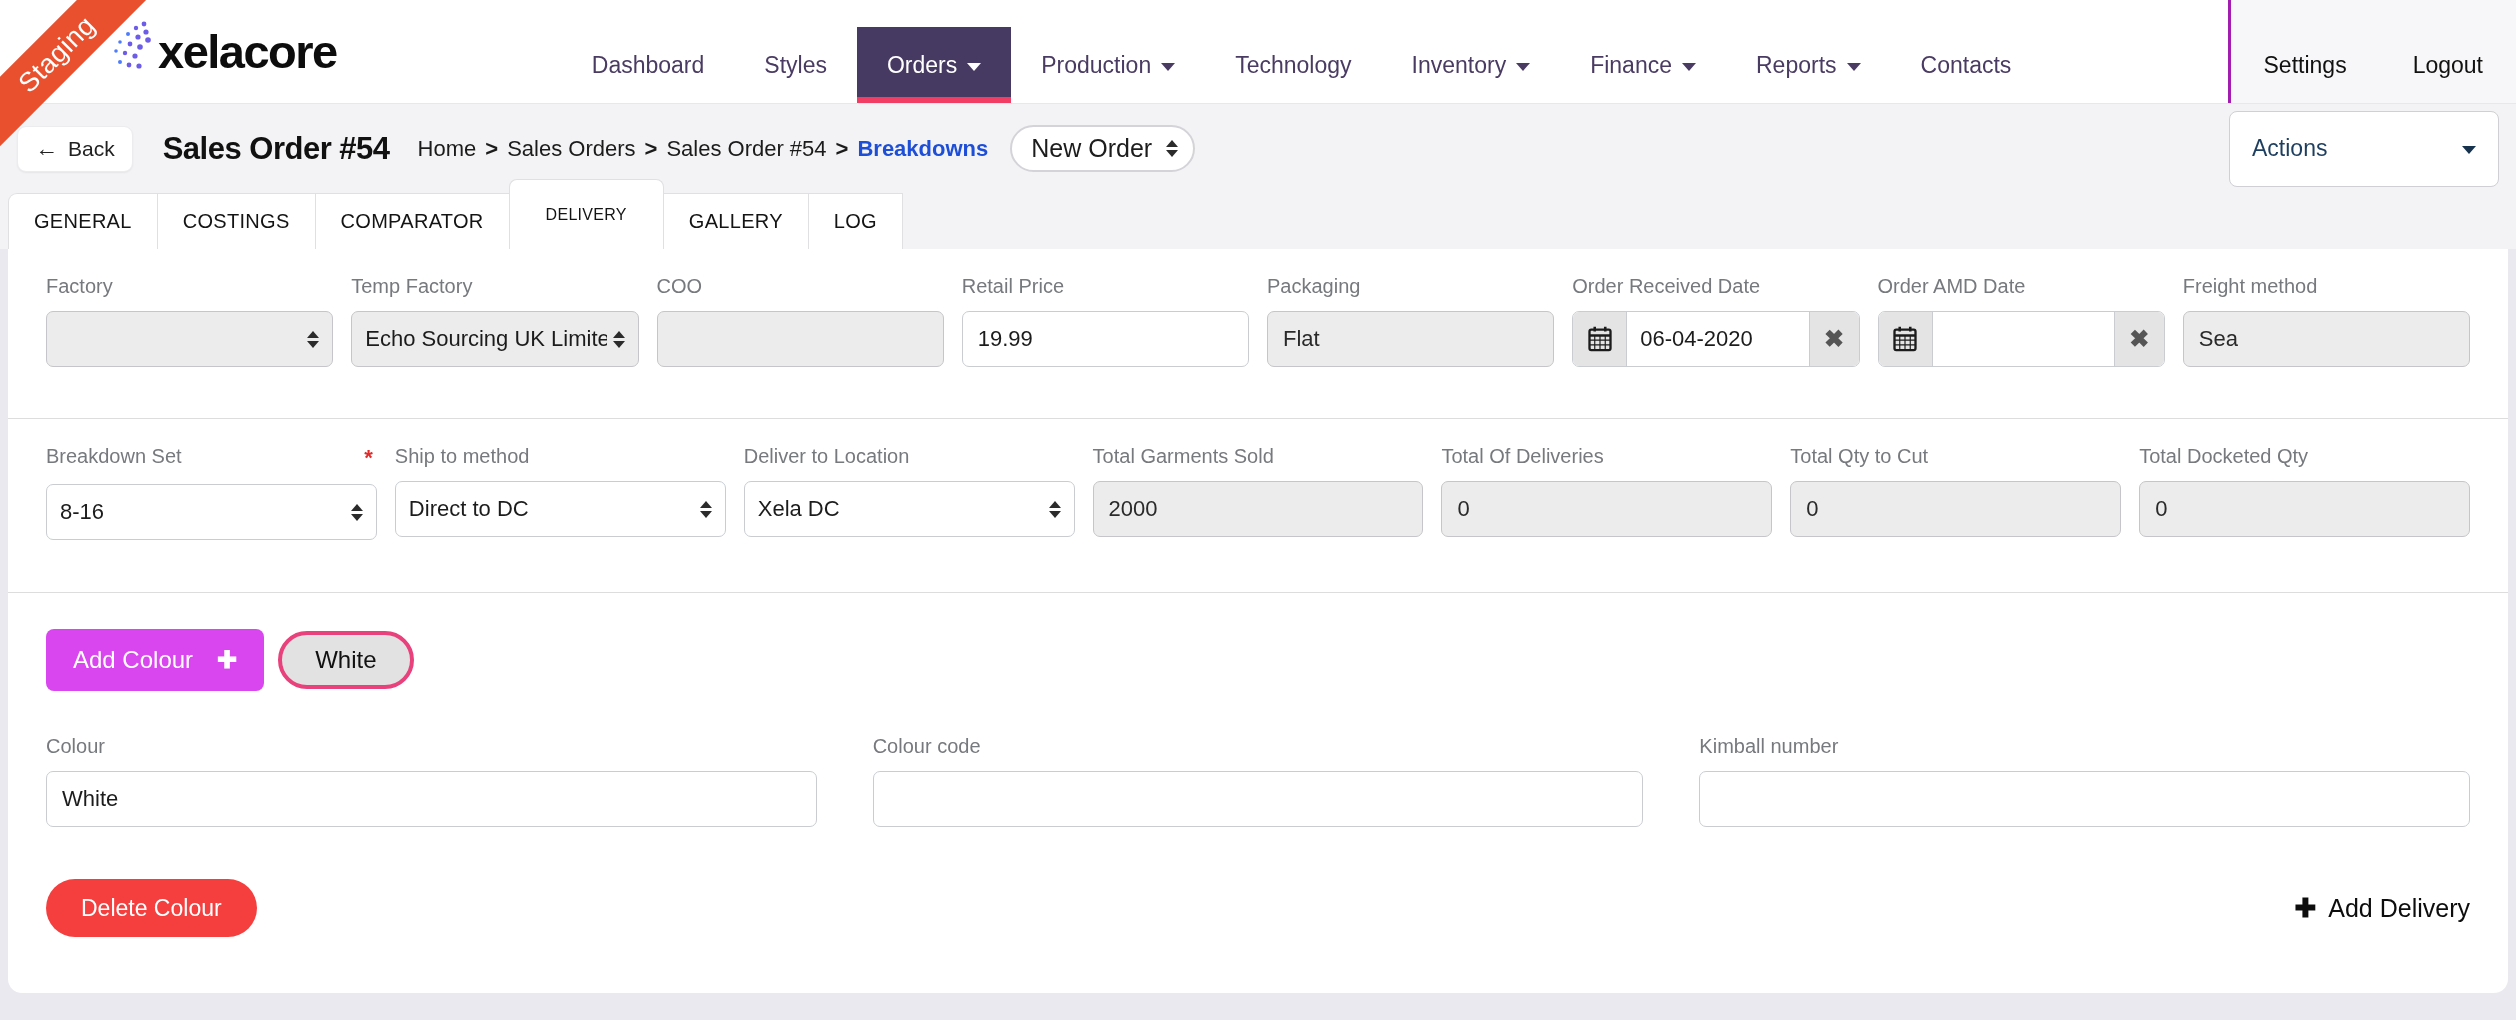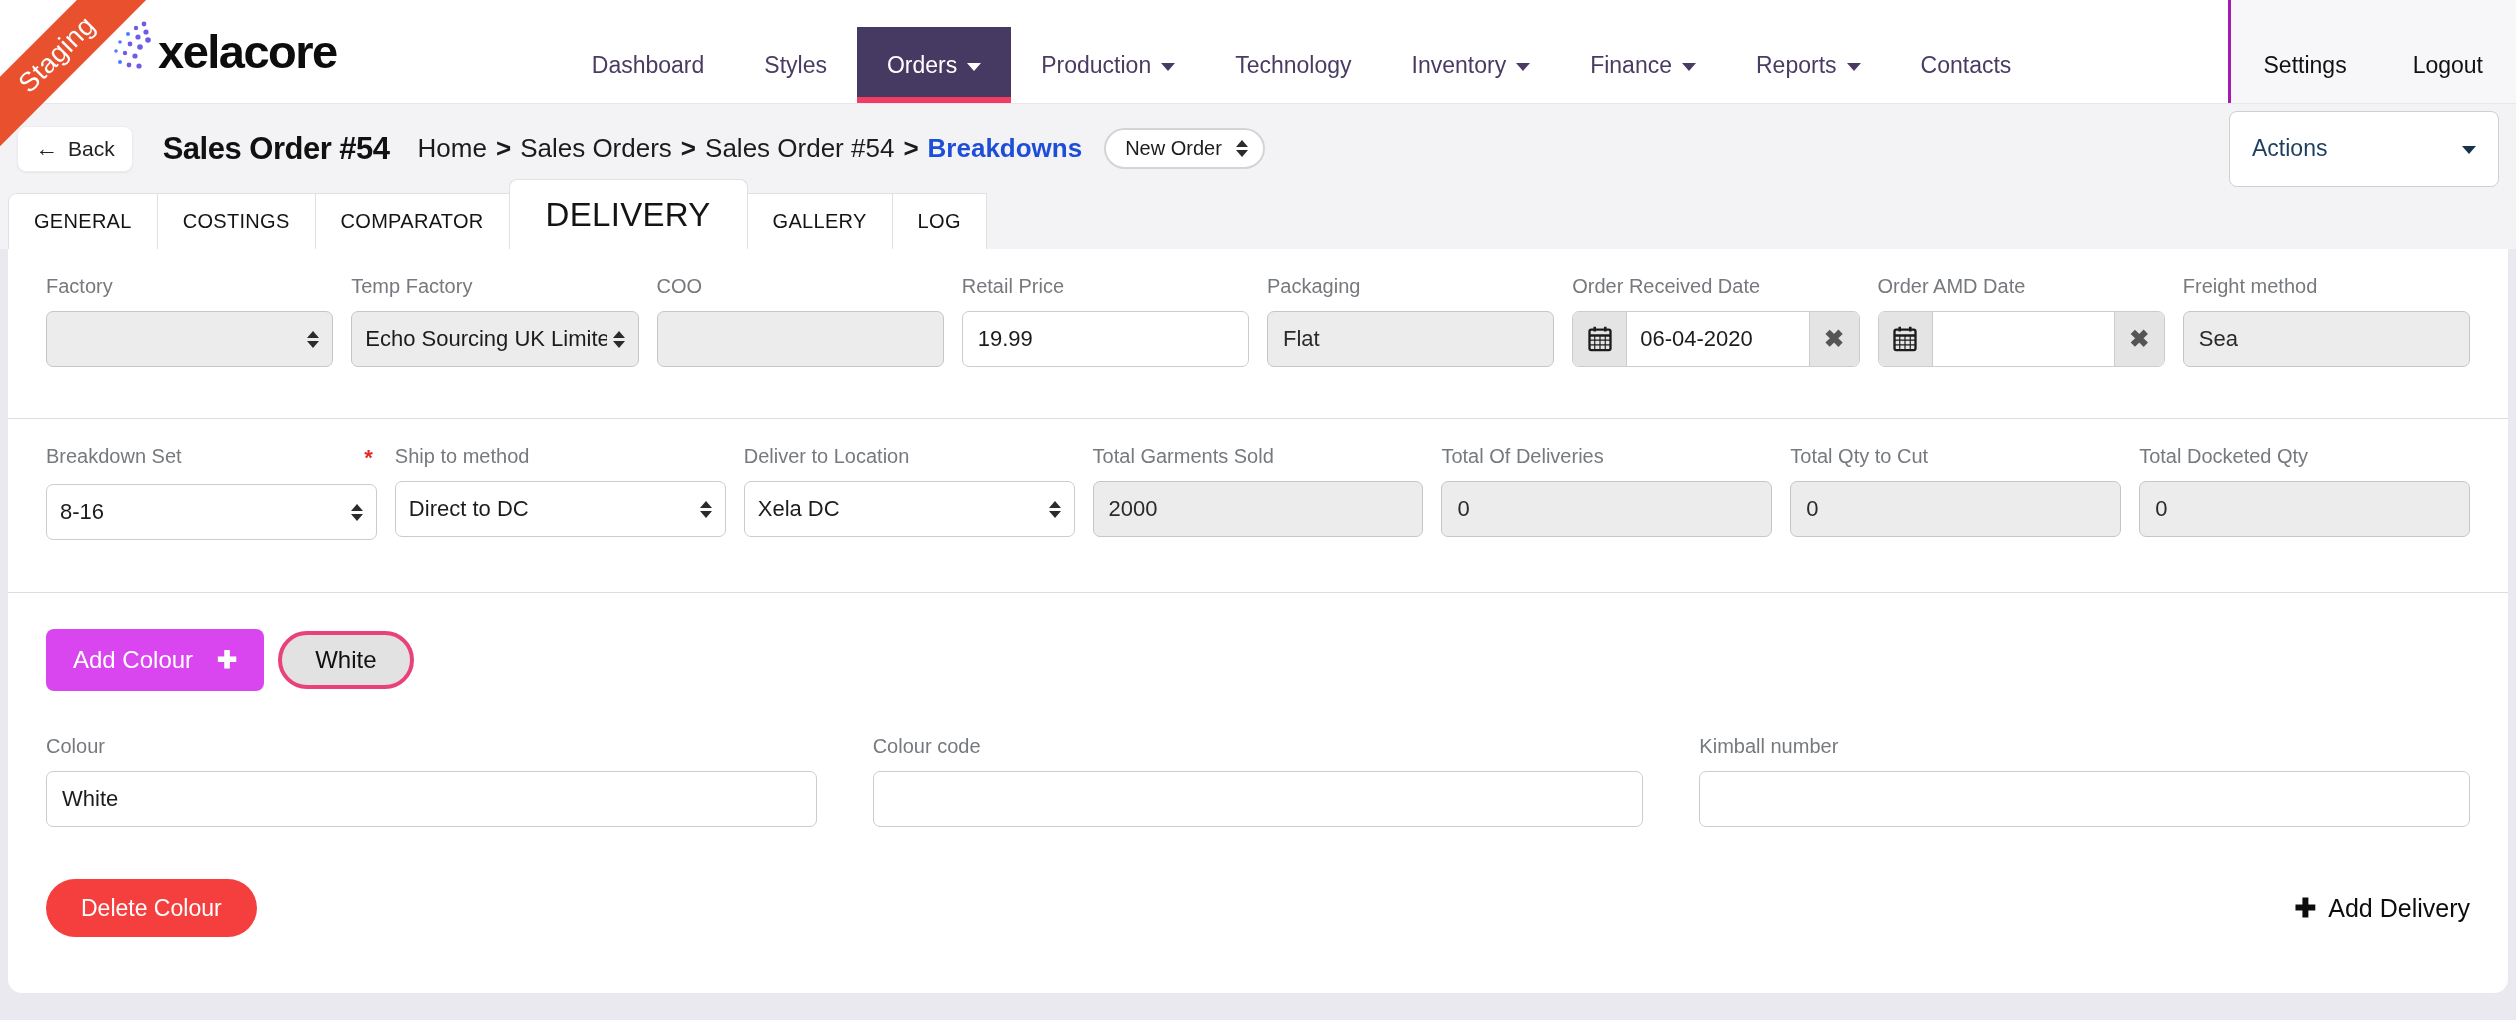--- a/index.html
+++ b/index.html
@@ -24,41 +24,41 @@
   .nav-right { margin-left:auto; display:flex; background:#f7f7f9; border-left:3px solid #a21caf; }
   .nav-right .nav-item { color:#111; padding:0 33px; }
 
   
   .page-header { height:89px; background:#f3f3f5; display:flex; align-items:center; padding:0 17px; }
   .back-btn { display:flex; align-items:center; gap:10px; background:#fff; border:1px solid #ececef;
     border-radius:9px; padding:10px 17px; font-size:21px; color:#222; cursor:pointer;
     box-shadow:0 1px 2px rgba(0,0,0,.06); font-family:inherit; }
   .back-arrow { font-size:23px; font-weight:700; line-height:1; }
   .page-title { font-size:31px; font-weight:800; letter-spacing:-.5px; margin-left:30px; color:#111; }
-  .breadcrumb { margin-left:28px; font-size:26px; color:#1b1b1b; display:flex; gap:9px; align-items:flex-end; white-space:nowrap; }
+  .breadcrumb { margin-left:28px; font-size:22px; color:#1b1b1b; display:flex; gap:9px; align-items:flex-end; white-space:nowrap; }
   .bc-sep { font-weight:700; }
   .bc-item { cursor:pointer; }
   .bc-item.current { color:#1d4ed8; font-weight:700; }
   .order-select { margin-left:22px; display:flex; align-items:center; gap:14px; background:#fff;
-    border:2px solid #d4d4d8; border-radius:24px; padding:7px 15px 7px 19px; font-size:20px; cursor:pointer;text-align:right; }
+    border:2px solid #d4d4d8; border-radius:24px; padding:7px 15px 7px 19px; font-size:25px; cursor:pointer;text-align:right; }
   .tris { display:inline-flex; flex-direction:column; gap:3px; }
   .tri-up { width:0; height:0; border-left:6px solid transparent; border-right:6px solid transparent; border-bottom:7px solid #2b2b2b; }
   .tri-down { width:0; height:0; border-left:6px solid transparent; border-right:6px solid transparent; border-top:7px solid #2b2b2b; }
   .actions-btn { margin-left:auto; width:270px; height:76px; background:#fff; border:1px solid #cfcfd4;
     border-radius:8px; display:flex; align-items:center; padding:0 22px; font-size:23px;
     color:#1d3e5e; cursor:pointer; }
   .actions-btn .caret-down { margin-left:auto; border-top-color:#16324d; }
 
   
   .tabs { height:56px; background:#f3f3f5; display:flex; align-items:flex-end; padding-left:8px; }
   .tab { height:56px; display:flex; align-items:center; padding:0 25px; background:#fff;
     border:1px solid #e0e0e2; border-bottom:0; margin-right:-1px; font-size:20px; letter-spacing:.3px;
     color:#141414; cursor:pointer; white-space:nowrap; }
   .tab:first-child { border-top-left-radius:9px; }
-  .tab.active { height:70px; font-size:33px; padding:0 36px; border-radius:8px 8px 0 0; position:relative; z-index:2; }
+  .tab.active { height:70px; font-size:16px; padding:0 36px; border-radius:8px 8px 0 0; position:relative; z-index:2; }
 
   
   .card { margin:0 8px; height:744px; background:#fff; border-radius:0 0 14px 14px; overflow:hidden; }
   .frow { display:flex; gap:18px; padding:26px 38px 0; }
   .frow1 { height:170px; border-bottom:1px solid #ddddde; }
   .frow2 { height:174px; border-bottom:1px solid #ddddde; }
   .field { flex:1; min-width:0; }
   .field-label { display:flex; font-size:20px; color:#76797d; margin-bottom:13px; }
   .req { margin-left:auto; color:#e02b2b; font-size:22px; font-weight:700; padding-right:4px; }
   .control, .dategroup { height:56px; border:1px solid #c9cdd1; border-radius:7px; font-size:22px; }

